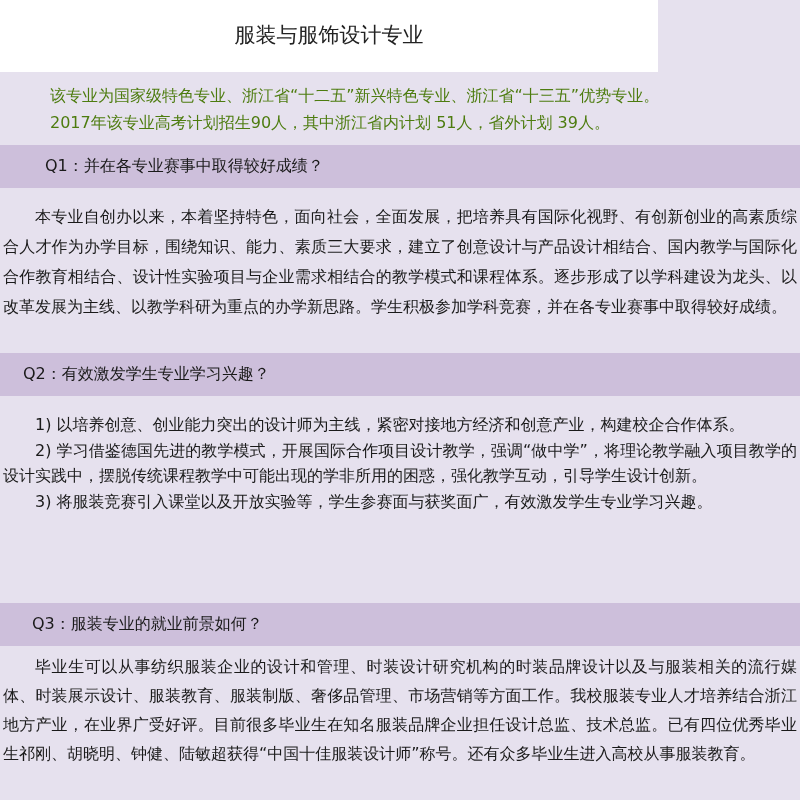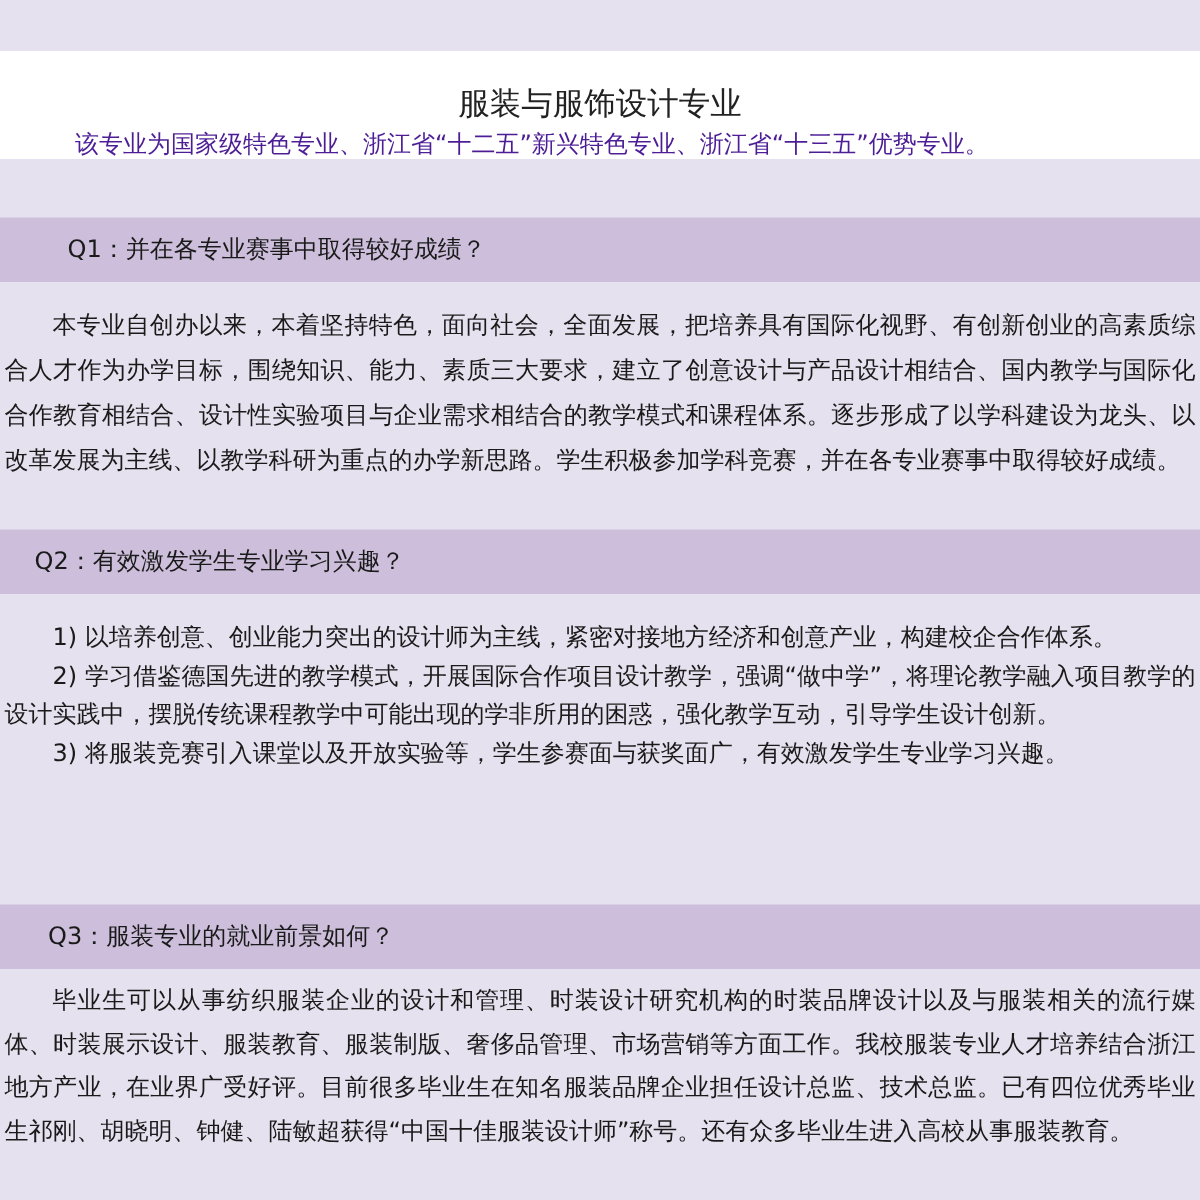--- a/index.html
+++ b/index.html
@@ -4,31 +4,31 @@
   <style>
     html, body { margin: 0; padding: 0; }
     body {
       width: 800px; height: 800px; overflow: hidden;
       background: #e6e1ee;
       font-family: "DejaVu Sans", "Liberation Sans", sans-serif;
       color: #1a1a1a;
       position: relative;
     }
     .header {
-      position: absolute; left: 0; top: 0; width: 800px; height: 72px;
+      position: absolute; left: 0; top: 0; width: 658px; height: 72px;
       background: #ffffff;
-      display: flex; align-items: center; justify-content: center; margin-top: 34px;
+      display: flex; align-items: center; justify-content: center;
     }
     .title {
       font-size: 21px; color: #222; letter-spacing: 0px;
       margin-top: -2px;
     }
     .intro {
       position: absolute; left: 50px; top: 82px; width: 720px;
-      font-size: 16px; line-height: 27px; color: #4c1d95;
+      font-size: 16px; line-height: 27px; color: #4d7c0f;
     }
     .intro p { margin: 0; white-space: nowrap; }
     .band {
       position: absolute; left: 0; width: 800px; height: 43px;
       background: #cdbfdb;
       display: flex; align-items: center;
       font-size: 16px; color: #1a1a1a;
     }
     .band span { white-space: nowrap; }
     .para {
@@ -49,20 +49,21 @@
   </style>
 </head>
 <body>
 
 <div class="header">
   <div class="title">服装与服饰设计专业</div>
 </div>
 
 <div class="intro">
   <p>该专业为国家级特色专业、浙江省“十二五”新兴特色专业、浙江省“十三五”优势专业。</p>
+  <p>2017年该专业高考计划招生90人，其中浙江省内计划 51人，省外计划 39人。</p>
 </div>
 
 <div class="band" id="q1">
   <span>Q1：并在各专业赛事中取得较好成绩？</span>
 </div>
 <div class="para" id="a1">
   <p>本专业自创办以来，本着坚持特色，面向社会，全面发展，把培养具有国际化视野、有创新创业的高素质综合人才作为办学目标，围绕知识、能力、素质三大要求，建立了创意设计与产品设计相结合、国内教学与国际化合作教育相结合、设计性实验项目与企业需求相结合的教学模式和课程体系。逐步形成了以学科建设为龙头、以改革发展为主线、以教学科研为重点的办学新思路。学生积极参加学科竞赛，并在各专业赛事中取得较好成绩。</p>
 </div>
 
 <div class="band" id="q2">

